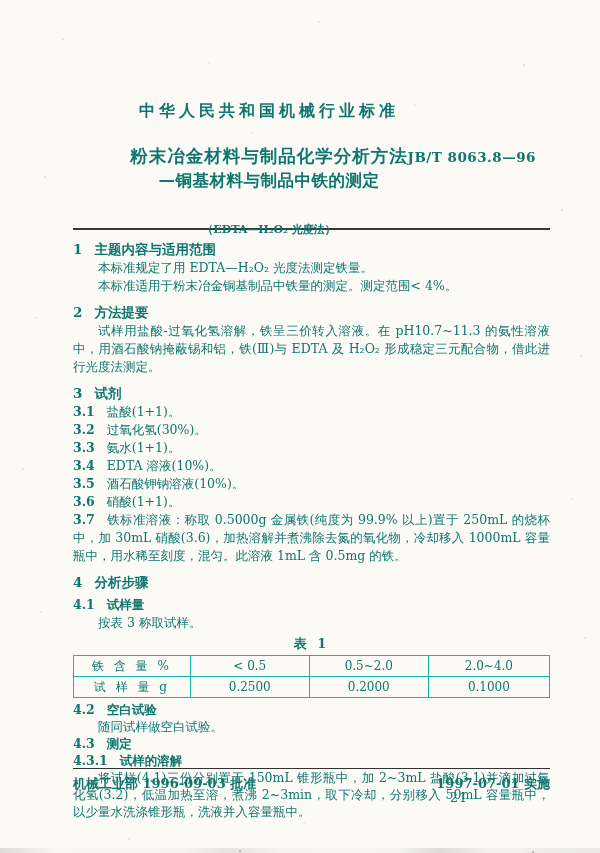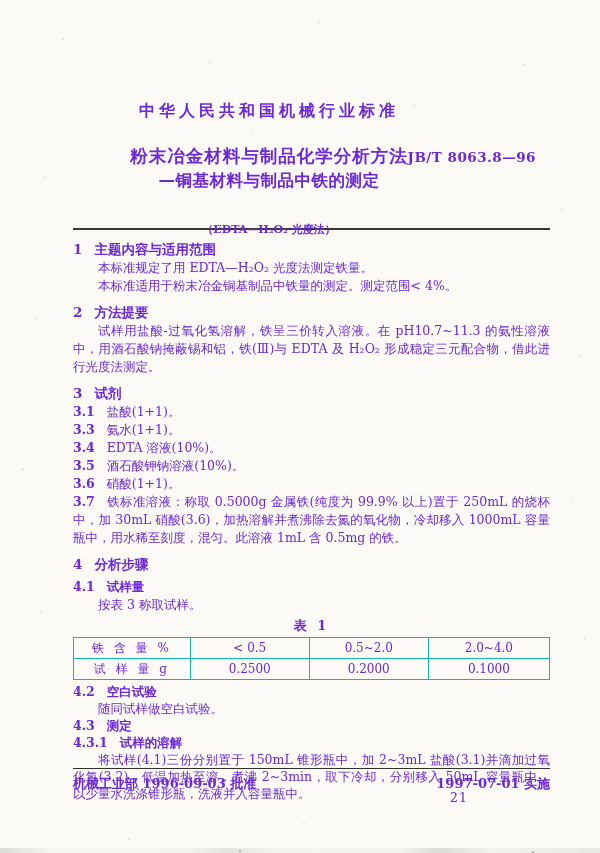--- a/index.html
+++ b/index.html
@@ -6,21 +6,21 @@
   body {
     width: 600px;
     background: #f4f2ed;
     font-family: "DejaVu Serif", "Liberation Serif", serif;
   }
   .paper {
     position: relative;
     width: 600px;
     height: 853px;
     background: #fbfaf6;
-    color: #6d28d9;
+    color: #0f766e;
     overflow: hidden;
   }
   
   .noise {
     position: absolute; top: 0; left: 0; width: 2px; height: 2px;
     border-radius: 50%; background: transparent; pointer-events: none;
     box-shadow:
       62px 38px 0 rgba(120,114,100,.22), 318px 21px 0 rgba(120,114,100,.16),
       523px 64px 0 rgba(120,114,100,.2), 44px 176px 0 rgba(120,114,100,.18),
       251px 132px 0 rgba(120,114,100,.14), 561px 209px 0 rgba(120,114,100,.2),
@@ -135,20 +135,21 @@
 
     <p class="sec-h mt8">
       <span class="cnum">2</span><span>方法提要</span>
     </p>
     <p class="indent">试样用盐酸-过氧化氢溶解，铁呈三价转入溶液。在 pH10.7~11.3 的氨性溶液中，用酒石酸钠掩蔽锡和铝，铁(Ⅲ)与 EDTA 及 H₂O₂ 形成稳定三元配合物，借此进行光度法测定。</p>
 
     <p class="sec-h mt8">
       <span class="cnum">3</span><span>试剂</span>
     </p>
     <p><span class="cnum">3.1</span><span>盐酸(1+1)。</span></p>
+    <p><span class="cnum">3.2</span><span>过氧化氢(30%)。</span></p>
     <p><span class="cnum">3.3</span><span>氨水(1+1)。</span></p>
     <p><span class="cnum">3.4</span><span>EDTA 溶液(10%)。</span></p>
     <p><span class="cnum">3.5</span><span>酒石酸钾钠溶液(10%)。</span></p>
     <p><span class="cnum">3.6</span><span>硝酸(1+1)。</span></p>
     <p><span class="cnum">3.7</span><span>铁标准溶液：称取 0.5000g 金属铁(纯度为 99.9% 以上)置于 250mL 的烧杯中，加 30mL 硝酸(3.6)，加热溶解并煮沸除去氮的氧化物，冷却移入 1000mL 容量瓶中，用水稀至刻度，混匀。此溶液 1mL 含 0.5mg 的铁。</span></p>
 
     <p class="sec-h mt8">
       <span class="cnum">4</span><span>分析步骤</span>
     </p>
     <p class="sub-h mt4">

